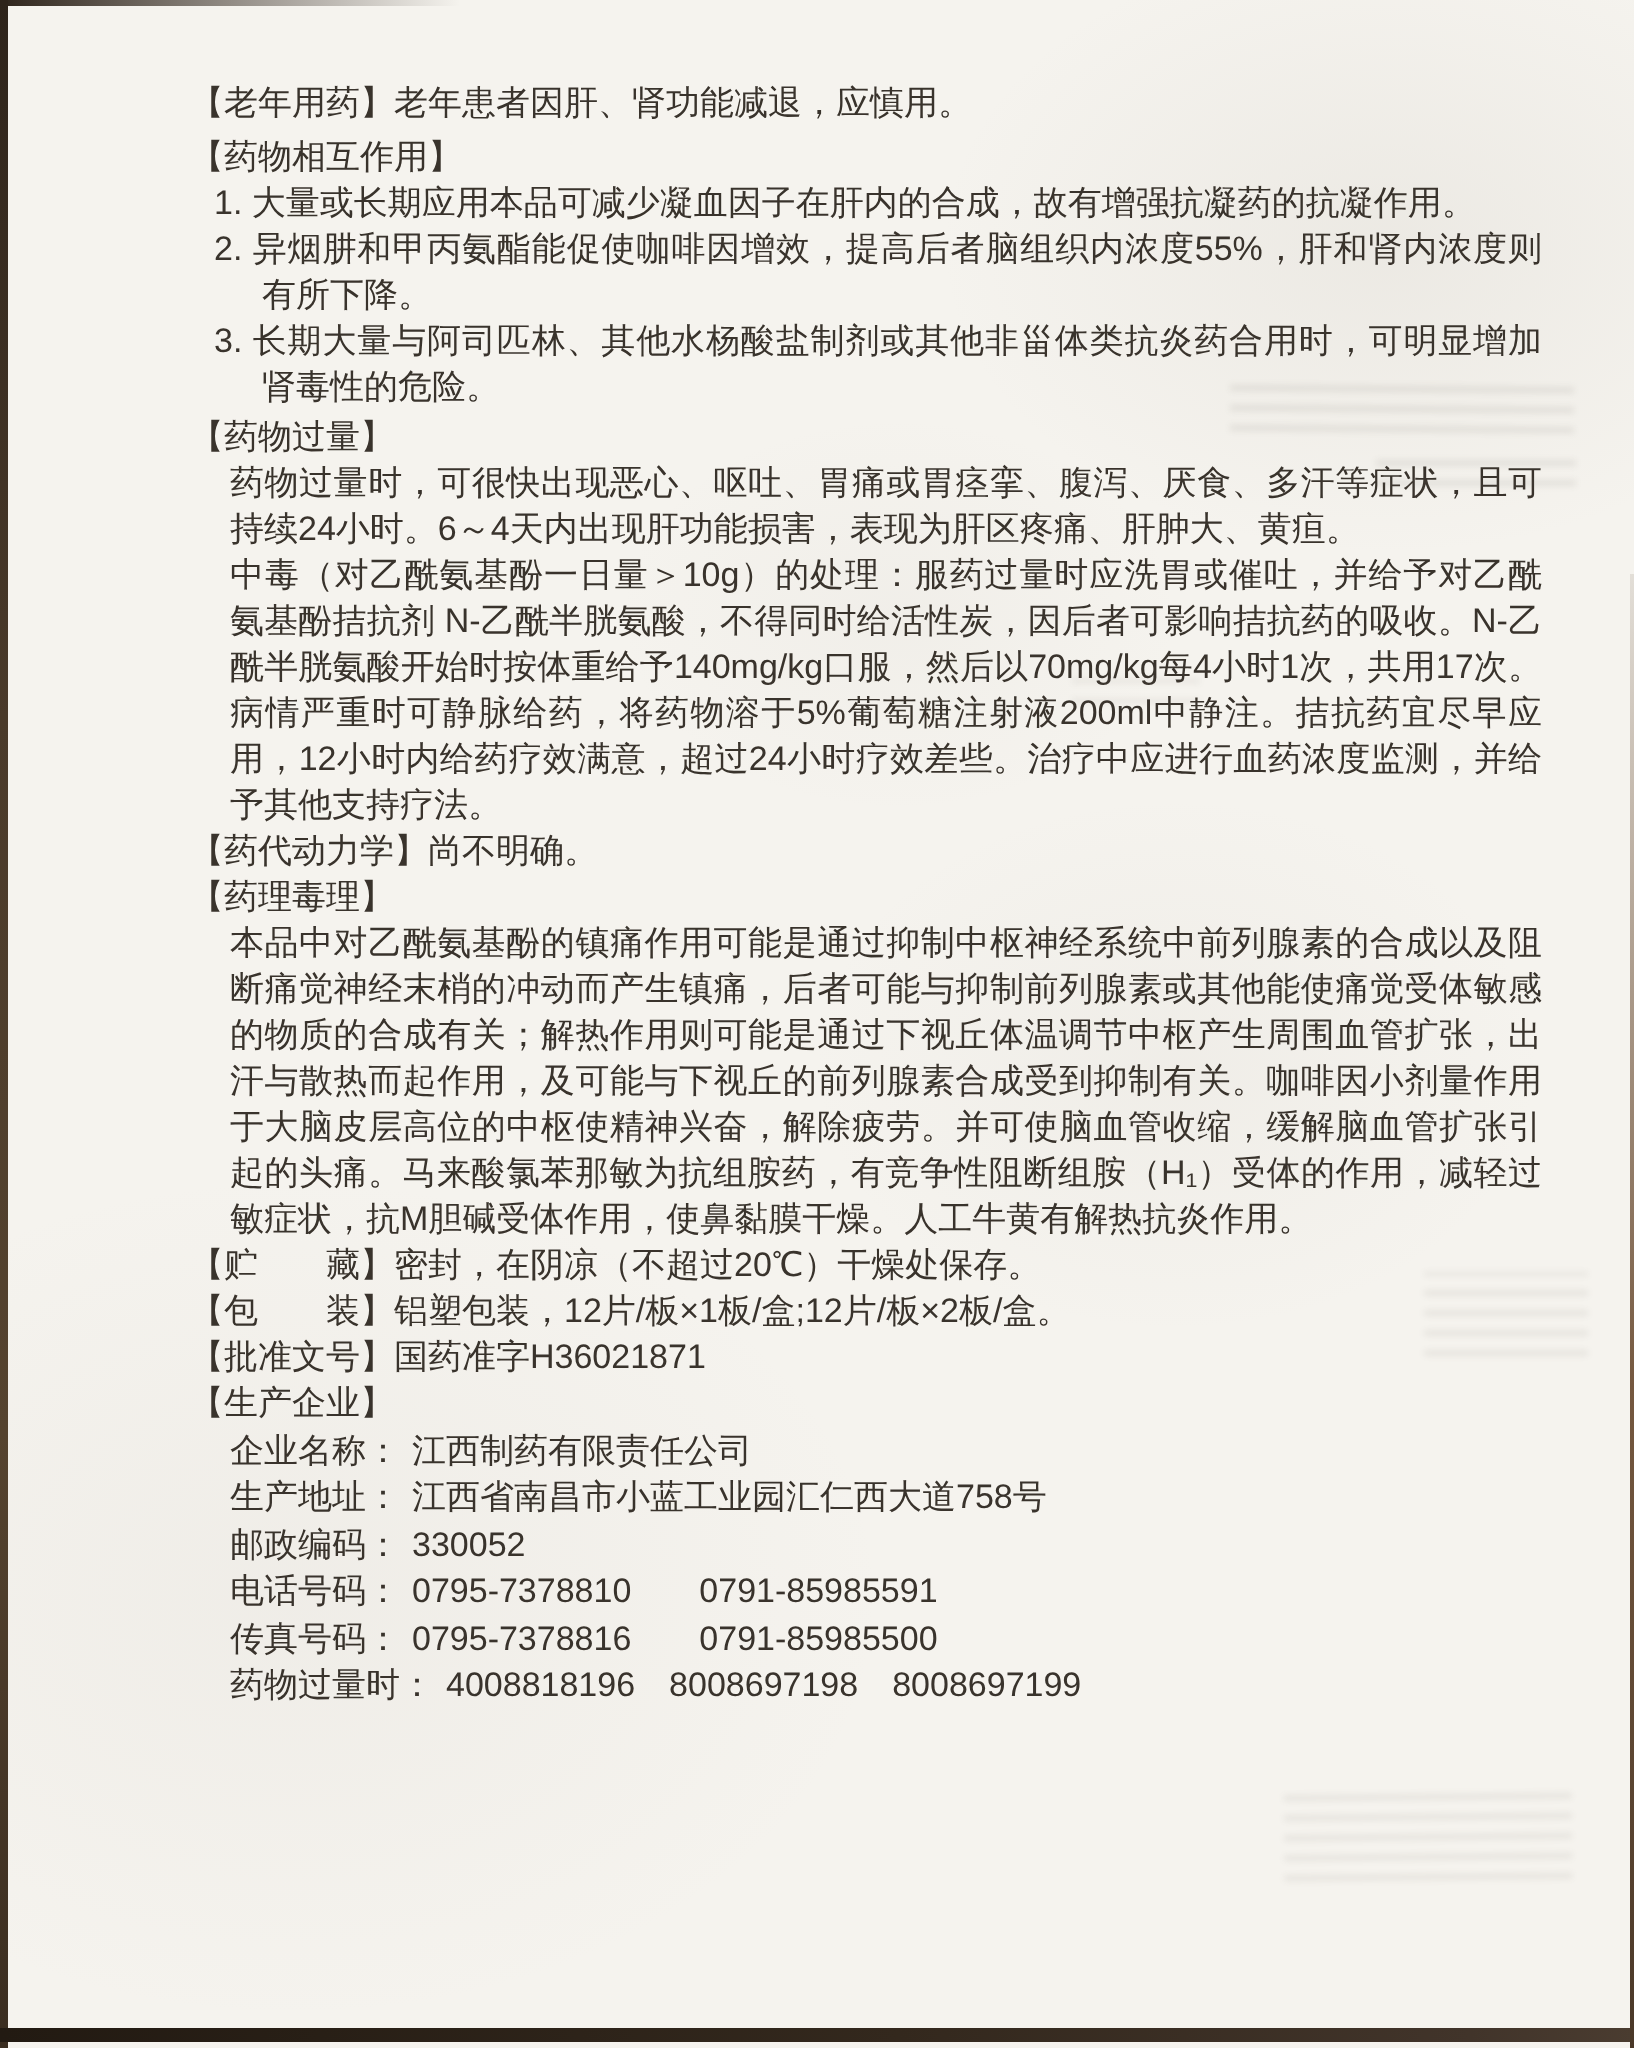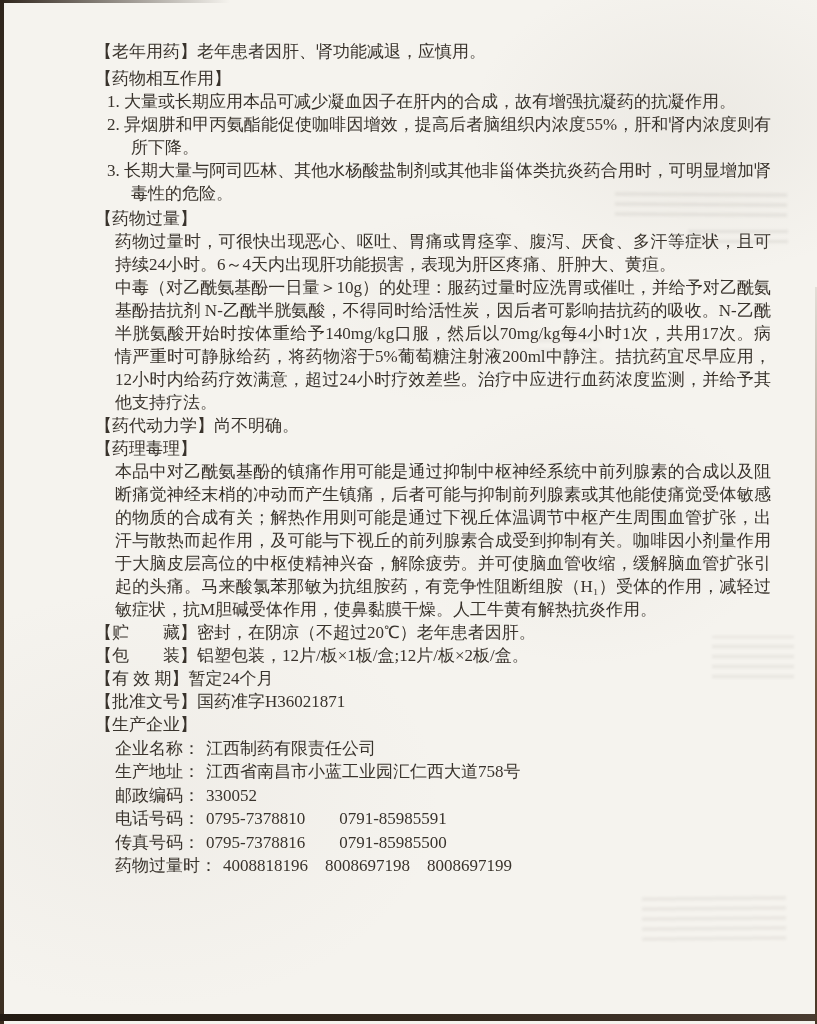--- a/index.html
+++ b/index.html
@@ -5,21 +5,21 @@
   html,body{margin:0;padding:0;}
   body{width:817px;height:1024px;background:#e9e7e3;}
   .page{
     position:relative;width:817px;height:1024px;overflow:hidden;
     background-color:#f5f3ee;
     background-image:
       radial-gradient(ellipse 320px 220px at 85% 12%, rgba(188,182,172,.16), transparent 70%),
       radial-gradient(ellipse 420px 300px at 18% 78%, rgba(198,192,184,.12), transparent 70%),
       radial-gradient(ellipse 260px 190px at 72% 52%, rgba(192,186,177,.10), transparent 70%),
       radial-gradient(ellipse 200px 140px at 55% 30%, rgba(190,184,175,.08), transparent 70%);
-    font-family:Liberation Serif, serif;
+    font-family:Liberation Sans, sans-serif;
     color:#39332c;
   }
   .content{
     position:absolute;left:95px;top:40px;width:676px;
     font-size:17px;line-height:23px;
     text-align:justify;
   }
   .sec{margin:0;}
   .sec-head{margin:0;}
   .mt4{margin-top:4px;}
@@ -75,30 +75,27 @@
     <div class="sec">
       <span>【药代动力学】</span><span>尚不明确。</span>
     </div>
 
     <div class="sec">
       <div class="sec-head">【药理毒理】</div>
       <div class="para">本品中对乙酰氨基酚的镇痛作用可能是通过抑制中枢神经系统中前列腺素的合成以及阻断痛觉神经末梢的冲动而产生镇痛，后者可能与抑制前列腺素或其他能使痛觉受体敏感的物质的合成有关；解热作用则可能是通过下视丘体温调节中枢产生周围血管扩张，出汗与散热而起作用，及可能与下视丘的前列腺素合成受到抑制有关。咖啡因小剂量作用于大脑皮层高位的中枢使精神兴奋，解除疲劳。并可使脑血管收缩，缓解脑血管扩张引起的头痛。马来酸氯苯那敏为抗组胺药，有竞争性阻断组胺（H₁）受体的作用，减轻过敏症状，抗M胆碱受体作用，使鼻黏膜干燥。人工牛黄有解热抗炎作用。</div>
     </div>
 
     <div class="sec">
-      <span>【贮　　藏】</span><span>密封，在阴凉（不超过20℃）老年患者因肝。</span>
+      <span>【贮　　藏】</span><span>密封，在阴凉（不超过20℃）干燥处保存。</span>
     </div>
 
     <div class="sec">
       <span>【包　　装】</span><span>铝塑包装，12片/板×1板/盒;12片/板×2板/盒。</span>
     </div>
 
-    <div class="sec">
-      <span>【有 效 期】</span><span>暂定24个月</span>
-    </div>
 
 
     <div class="sec">
       <span>【批准文号】</span><span>国药准字H36021871</span>
     </div>
 
     <div class="sec company-block">
       <div class="sec-head">【生产企业】</div>
       <div class="company-line">
         <span class="lbl">企业名称：</span><span>江西制药有限责任公司</span>

